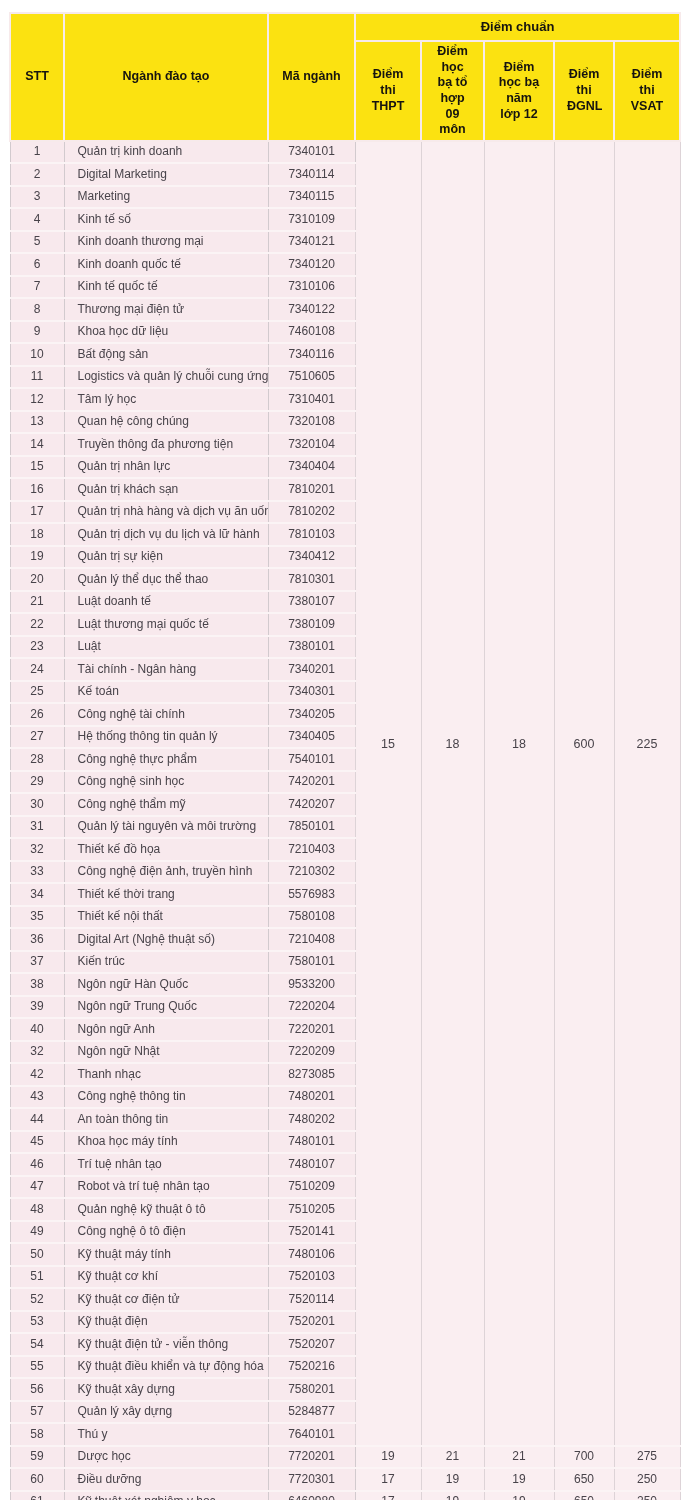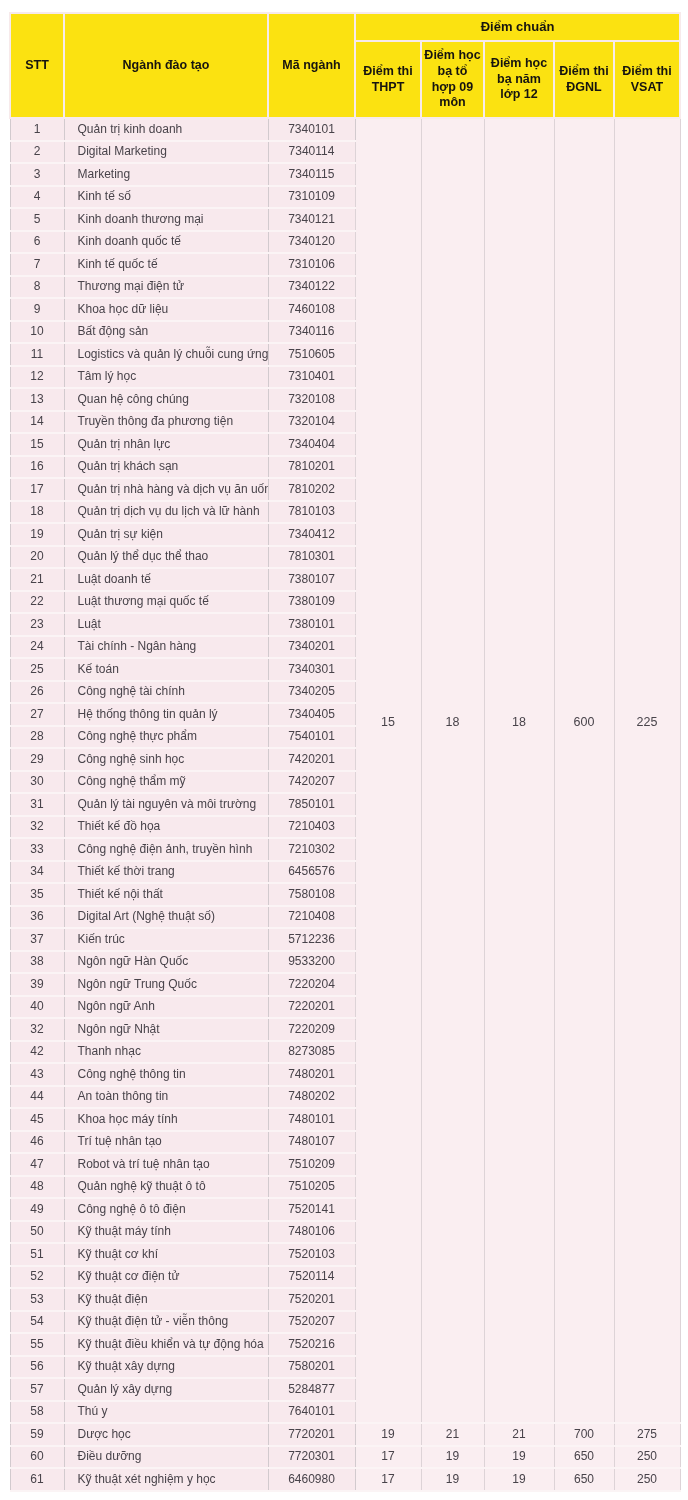--- a/index.html
+++ b/index.html
@@ -16,21 +16,21 @@
     width: 670px;
   }
   
   th {
     background: #FBE211;
     color: #161410;
     font-weight: 700;
     font-size: 12.5px;
     line-height: 1.25;
     vertical-align: middle;
-    padding: 2px 2px;
+    padding: 2px 12px;
     border: 2px solid #f7eaeb;
   }
   tr.hr1 th.dc { height: 22px; font-size: 13px; }
   tr.hr2 th { height: 71px; }
   
   td {
     background: #f8e9ed;
     color: #48434a;
     font-size: 12px;
     line-height: 1.1;
@@ -250,36 +250,36 @@
           <td class="c-code">7210403</td>
         </tr>
         <tr>
           <td class="c-stt">33</td>
           <td class="c-name">Công nghệ điện ảnh, truyền hình</td>
           <td class="c-code">7210302</td>
         </tr>
         <tr>
           <td class="c-stt">34</td>
           <td class="c-name">Thiết kế thời trang</td>
-          <td class="c-code">6456576</td>
+          <td class="c-code">5576983</td>
         </tr>
         <tr>
           <td class="c-stt">35</td>
           <td class="c-name">Thiết kế nội thất</td>
           <td class="c-code">7580108</td>
         </tr>
         <tr>
           <td class="c-stt">36</td>
           <td class="c-name">Digital Art (Nghệ thuật số)</td>
           <td class="c-code">7210408</td>
         </tr>
         <tr>
           <td class="c-stt">37</td>
           <td class="c-name">Kiến trúc</td>
-          <td class="c-code">5712236</td>
+          <td class="c-code">7580101</td>
         </tr>
         <tr>
           <td class="c-stt">38</td>
           <td class="c-name">Ngôn ngữ Hàn Quốc</td>
           <td class="c-code">9533200</td>
         </tr>
         <tr>
           <td class="c-stt">39</td>
           <td class="c-name">Ngôn ngữ Trung Quốc</td>
           <td class="c-code">7220204</td>

